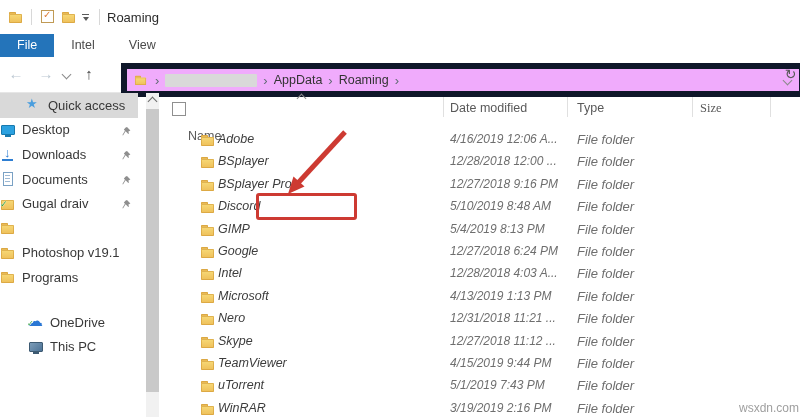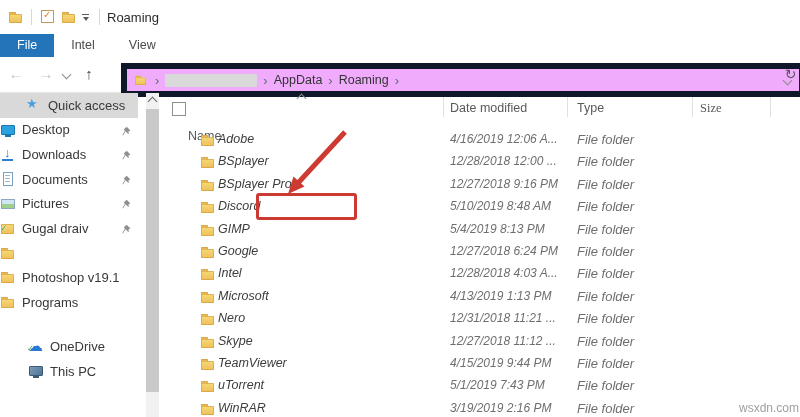--- a/index.html
+++ b/index.html
@@ -191,29 +191,20 @@
       <div class="srow row-child">
         <span class="sicon document-icon"></span>
         <span class="slabel">Documents</span>
         <span class="pin">
           <svg width="11" height="11" viewBox="0 0 11 11">
             <path d="M6 1 L9.4 4.4 L7.4 5.6 L7.9 7.4 L7.3 8 L4.6 5.3 L2 9.6 L1.4 9 L3.9 4.7 L2.9 3.6 L4.7 1.6 Z" fill="#8f8f8f"></path>
           </svg>
         </span>
       </div>
 
-      <div class="srow row-child">
-        <span class="sicon picture-icon"></span>
-        <span class="slabel">Pictures</span>
-        <span class="pin">
-          <svg width="11" height="11" viewBox="0 0 11 11">
-            <path d="M6 1 L9.4 4.4 L7.4 5.6 L7.9 7.4 L7.3 8 L4.6 5.3 L2 9.6 L1.4 9 L3.9 4.7 L2.9 3.6 L4.7 1.6 Z" fill="#8f8f8f"></path>
-          </svg>
-        </span>
-      </div>
 
       <div class="srow row-child">
         <span class="sicon folder-check-icon"></span>
         <span class="slabel">Gugal draiv</span>
         <span class="pin">
           <svg width="11" height="11" viewBox="0 0 11 11">
             <path d="M6 1 L9.4 4.4 L7.4 5.6 L7.9 7.4 L7.3 8 L4.6 5.3 L2 9.6 L1.4 9 L3.9 4.7 L2.9 3.6 L4.7 1.6 Z" fill="#8f8f8f"></path>
           </svg>
         </span>
       </div>

